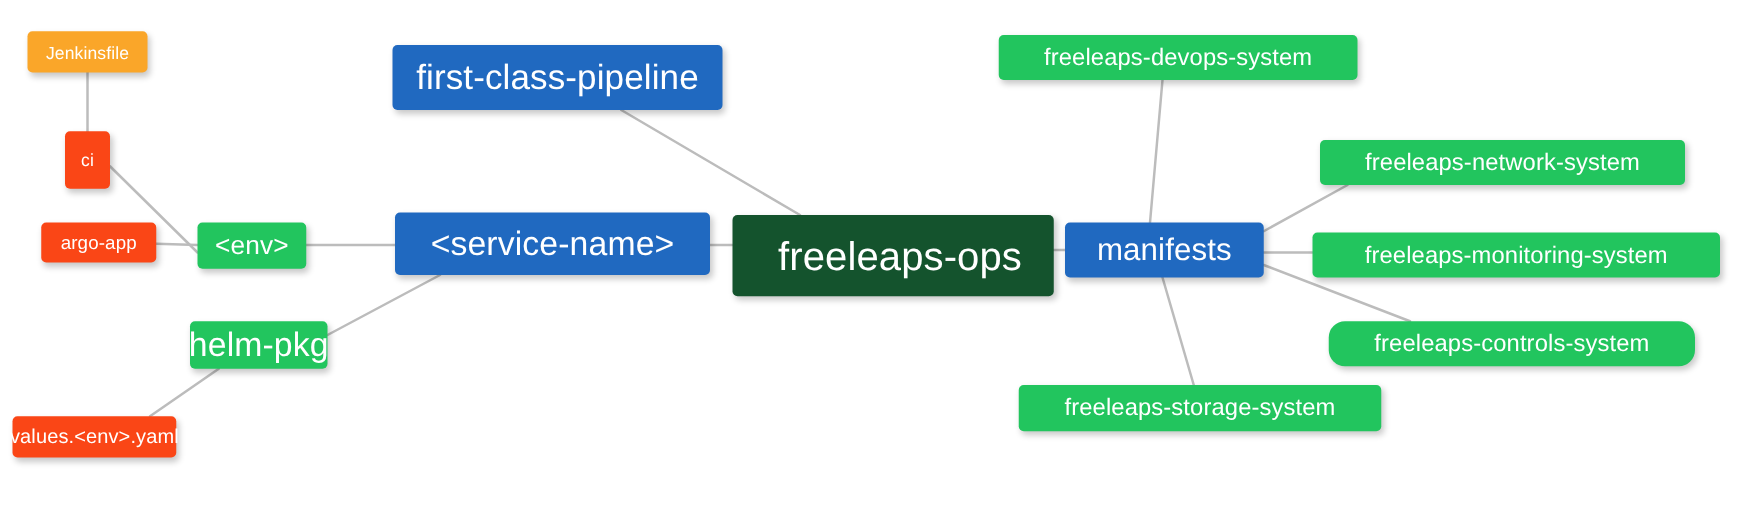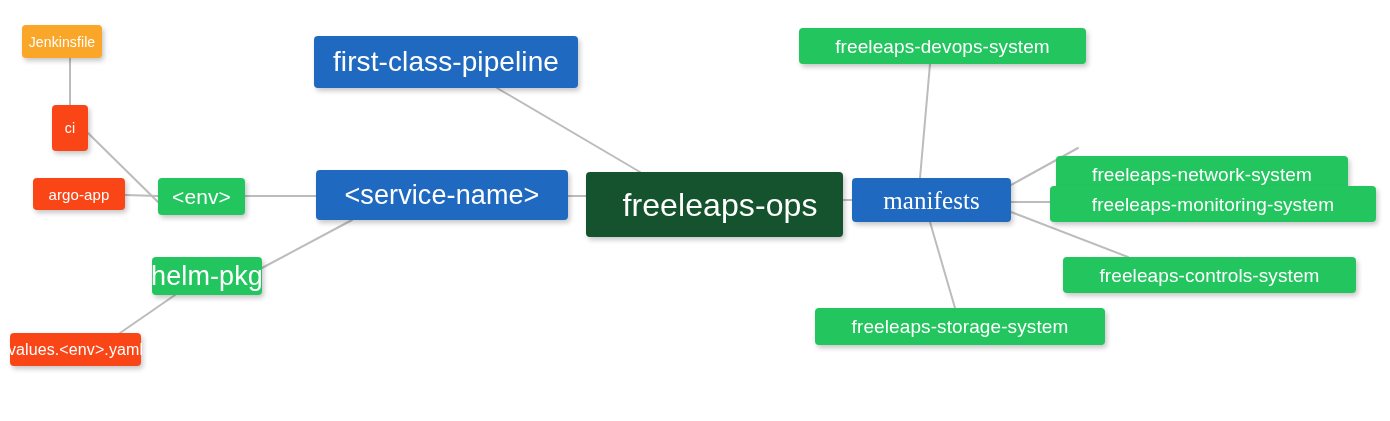--- a/index.html
+++ b/index.html
@@ -53,29 +53,29 @@
       <line x1="497" y1="88" x2="640" y2="172" stroke="#bcbcbc" stroke-width="2" stroke-linecap="round"></line>
       <line x1="568" y1="196" x2="586" y2="196" stroke="#bcbcbc" stroke-width="2" stroke-linecap="round"></line>
       <line x1="843" y1="200" x2="852" y2="200" stroke="#bcbcbc" stroke-width="2" stroke-linecap="round"></line>
       <line x1="920" y1="178" x2="930" y2="64" stroke="#bcbcbc" stroke-width="2" stroke-linecap="round"></line>
       <line x1="1011" y1="185" x2="1078" y2="148" stroke="#bcbcbc" stroke-width="2" stroke-linecap="round"></line>
       <line x1="1011" y1="202" x2="1050" y2="202" stroke="#bcbcbc" stroke-width="2" stroke-linecap="round"></line>
       <line x1="1011" y1="212" x2="1128" y2="257" stroke="#bcbcbc" stroke-width="2" stroke-linecap="round"></line>
       <line x1="930" y1="222" x2="955" y2="308" stroke="#bcbcbc" stroke-width="2" stroke-linecap="round"></line>
     </svg>
   <div id="node-layer">
-      <div class="node" style="left: 22px; top: 25px; width: 80px; height: 33px; background: rgb(250, 166, 41); font-size: 14px;">Jenkinsfile</div>
+      <div class="node" style="left: 22px; top: 25px; width: 96px; height: 33px; background: rgb(250, 166, 41); font-size: 14px;">Jenkinsfile</div>
       <div class="node" style="left: 52px; top: 105px; width: 36px; height: 46px; background: rgb(250, 70, 22); font-size: 14px;">ci</div>
       <div class="node" style="left: 33px; top: 178px; width: 92px; height: 32px; background: rgb(250, 70, 22); font-size: 15px;">argo-app</div>
       <div class="node" style="left: 158px; top: 178px; width: 87px; height: 37px; background: rgb(34, 197, 94); font-size: 21px;">&lt;env&gt;</div>
       <div class="node" style="left: 152px; top: 257px; width: 110px; height: 38px; background: rgb(34, 197, 94); font-size: 27px;">helm-pkg</div>
       <div class="node" style="left: 10px; top: 333px; width: 131px; height: 33px; background: rgb(250, 70, 22); font-size: 16px;">values.&lt;env&gt;.yaml</div>
       <div class="node" style="left: 314px; top: 36px; width: 264px; height: 52px; background: rgb(32, 105, 192); font-size: 28px;">first-class-pipeline</div>
       <div class="node" style="left: 316px; top: 170px; width: 252px; height: 50px; background: rgb(32, 105, 192); font-size: 27px;">&lt;service-name&gt;</div>
       <div class="node" style="left: 586px; top: 172px; width: 257px; height: 65px; background: #14532d; font-size: 32px; padding-left: 11px;">freeleaps-ops</div>
-      <div class="node" style="left: 852px; top: 178px; width: 159px; height: 44px; background: rgb(32, 105, 192); font-size: 25px; font-family: Liberation Serif, serif;">manifests</div>
+      <div class="node" style="left: 852px; top: 178px; width: 159px; height: 44px; background: rgb(32, 105, 192); font-size: 25px;">manifests</div>
       <div class="node" style="left: 799px; top: 28px; width: 287px; height: 36px; background: rgb(34, 197, 94); font-size: 19px;">freeleaps-devops-system</div>
-      <div class="node" style="left: 1056px; top: 112px; width: 292px; height: 36px; background: rgb(34, 197, 94); font-size: 19px; margin-top: 44px;">freeleaps-network-system</div>
+      <div class="node" style="left: 1056px; top: 112px; width: 292px; height: 36px; background: rgb(34, 197, 94); font-size: 19px;">freeleaps-network-system</div>
       <div class="node" style="left: 1050px; top: 186px; width: 326px; height: 36px; background: rgb(34, 197, 94); font-size: 19px;">freeleaps-monitoring-system</div>
-      <div class="node" style="left: 1063px; top: 257px; width: 293px; height: 36px; background: rgb(34, 197, 94); font-size: 19px;">freeleaps-controls-system</div>
+      <div class="node" style="left: 1063px; top: 257px; width: 293px; height: 36px; background: rgb(34, 197, 94); font-size: 19px; border-radius: 13px;">freeleaps-controls-system</div>
       <div class="node" style="left: 815px; top: 308px; width: 290px; height: 37px; background: rgb(34, 197, 94); font-size: 19px;">freeleaps-storage-system</div>
     </div>
 </div>
 
 </body></html>

